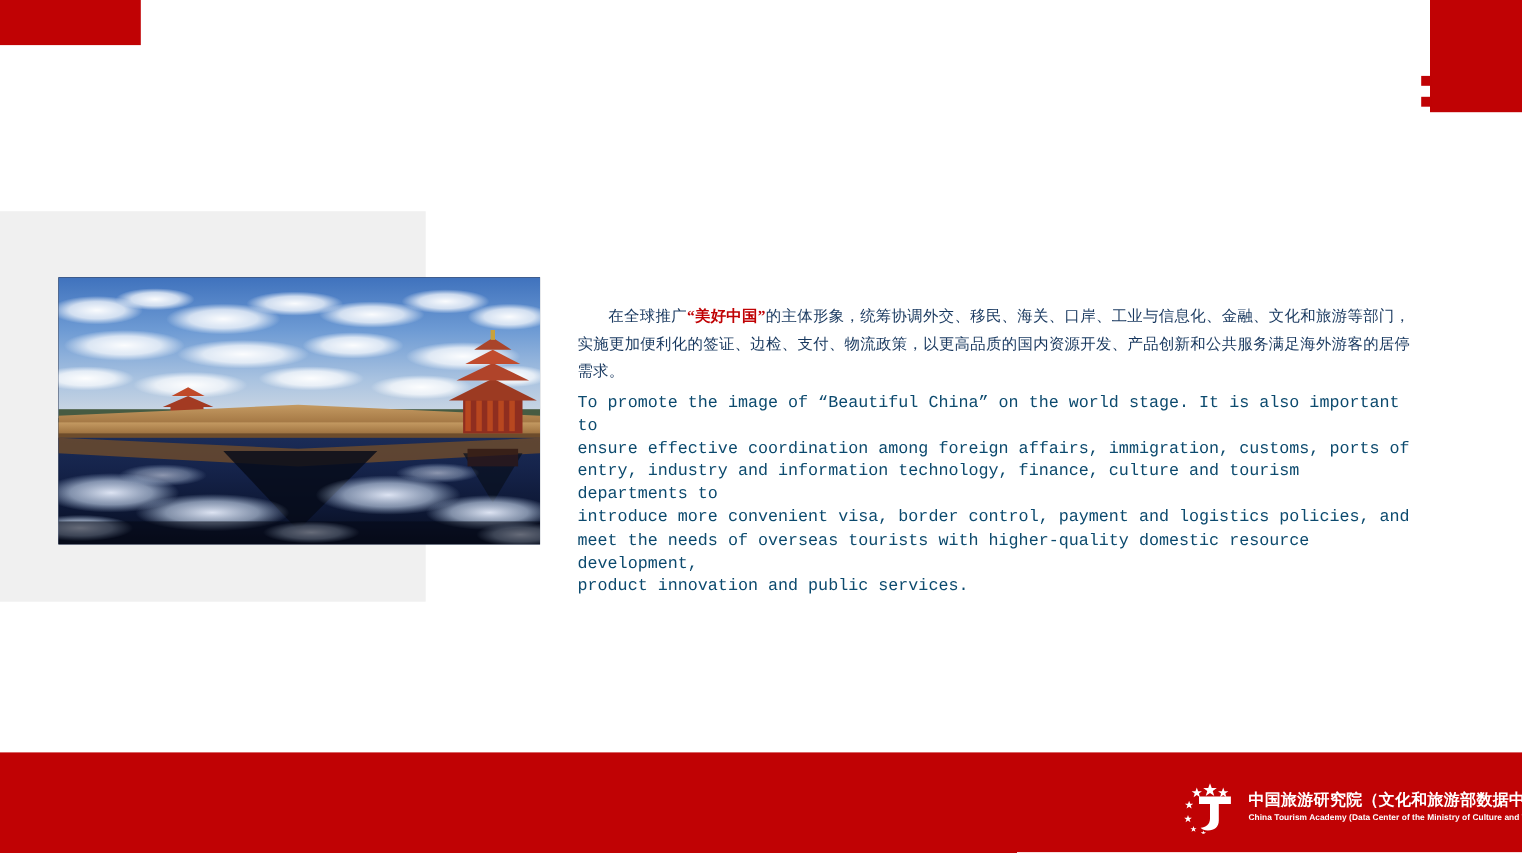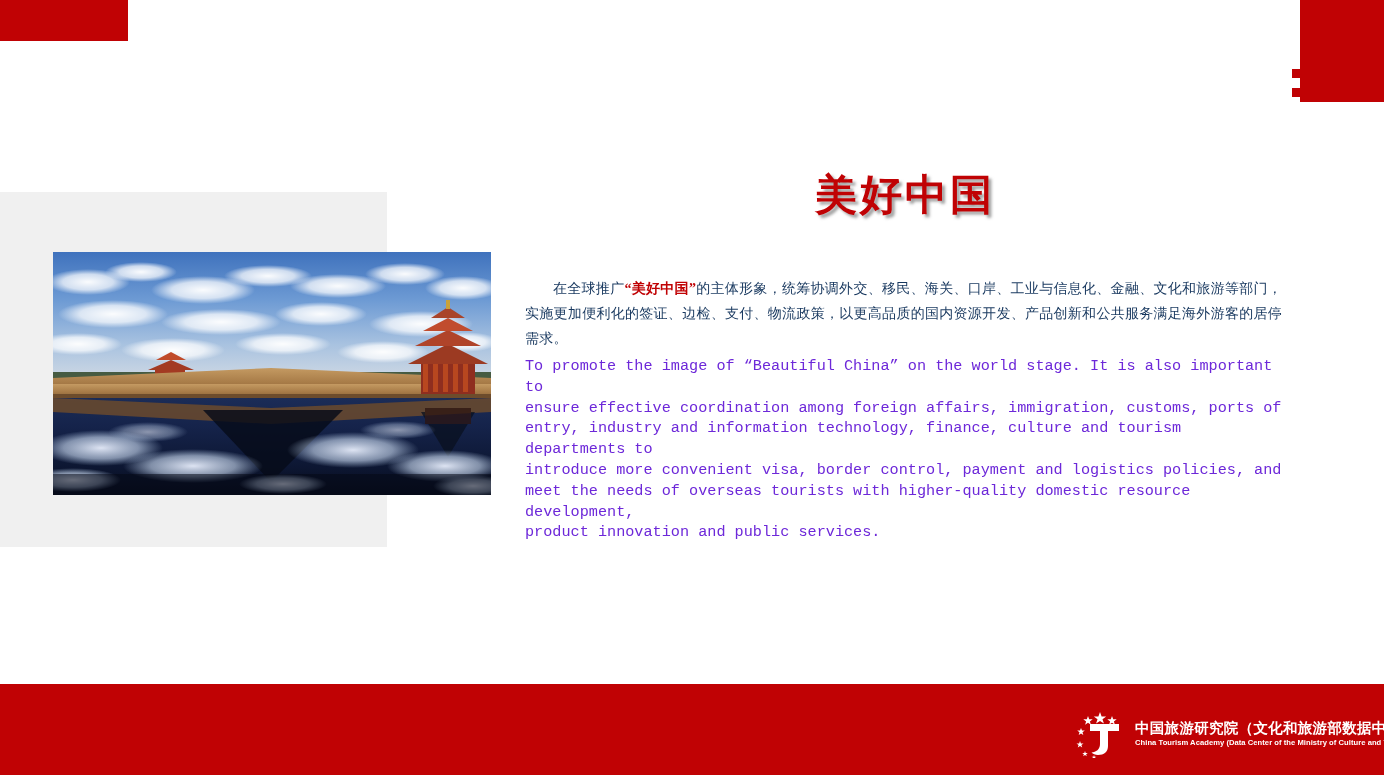--- a/index.html
+++ b/index.html
@@ -102,21 +102,21 @@
     color: #c00204;
     font-weight: bold;
   }
   .para-en {
     position: absolute;
     left: 525px; top: 356px;
     width: 760px;
     font-family: "Liberation Mono", "DejaVu Sans Mono", monospace;
     font-size: 15.2px;
     line-height: 20.8px;
-    color: #6d28d9;
+    color: #0c4a6e;
     letter-spacing: 0px;
     white-space: pre-wrap;
   }
 
   
   .footer-logo {
     position: absolute;
     left: 1072px; top: 710px;
     display: flex;
     align-items: center;
@@ -263,21 +263,20 @@
         <ellipse cx="230" cy="232" rx="44" ry="10" fill="url(#cloudR)"></ellipse>
         <ellipse cx="420" cy="234" rx="40" ry="11" fill="url(#cloudR)"></ellipse>
         <ellipse cx="95" cy="180" rx="40" ry="10" fill="url(#cloudR)" opacity="0.6"></ellipse>
         <ellipse cx="345" cy="178" rx="38" ry="9" fill="url(#cloudR)" opacity="0.6"></ellipse>
       </g>
 
       <rect x="0" y="222" width="438" height="21" fill="#050a16" opacity="0.55"></rect>
     </svg>
   </div>
 
-  <div class="title">美好中国</div>
 
   <p class="para-cn"><span>在全球推广</span><span class="hl">“美好中国”</span><span>的主体形象，统筹协调外交、移民、海关、口岸、工业与信息化、金融、文化和旅游等部门，实施更加便利化的签证、边检、支付、物流政策，以更高品质的国内资源开发、产品创新和公共服务满足海外游客的居停需求。</span></p>
 
   <div class="para-en">To promote the image of “Beautiful China” on the world stage. It is also important to
 ensure effective coordination among foreign affairs, immigration, customs, ports of
 entry, industry and information technology, finance, culture and tourism departments to
 introduce more convenient visa, border control, payment and logistics policies, and
 meet the needs of overseas tourists with higher-quality domestic resource development,
 product innovation and public services.</div>
 

